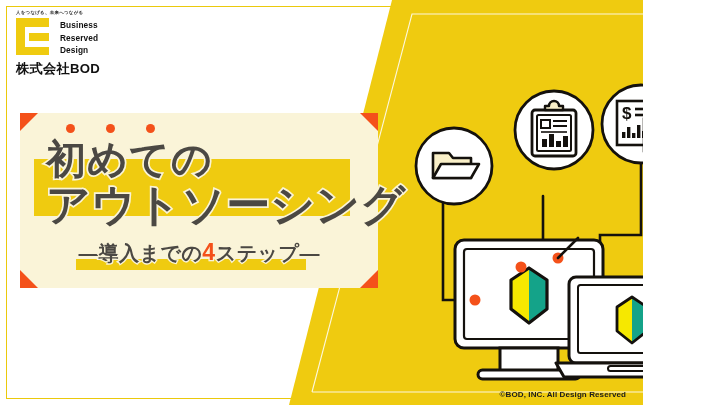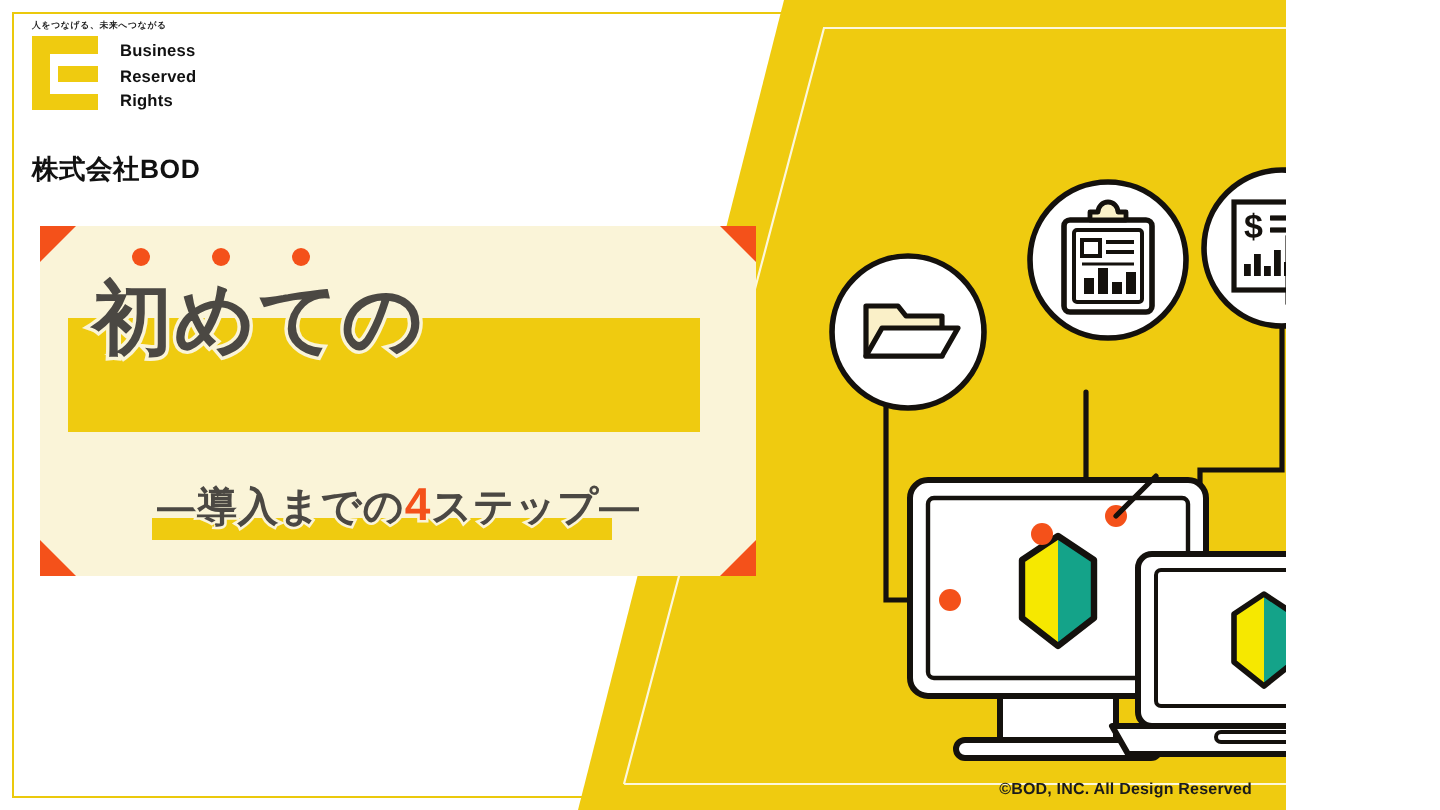--- a/index.html
+++ b/index.html
@@ -58,21 +58,21 @@
   }
   .logo-mark i.v  { left:0;   top:0;  width:9px;  height:37px; }
   .logo-mark i.b1 { left:9px; top:0;  width:24px; height:8.5px; }
   .logo-mark i.b2 { left:13px;top:14.5px; width:20px; height:8px; }
   .logo-mark i.b3 { left:9px; top:28.5px;width:24px; height:8.5px; }
   .logo-words {
     font-size:8.3px; font-weight:800; color:#111;
     line-height:1.47; letter-spacing:.1px; padding-top:1px;
   }
   .logo-company {
-    margin-top:20px;
+    margin-top:4px;
     font-size:13.2px; font-weight:800; color:#111;
     letter-spacing:.3px; white-space:nowrap;
   }
 
   
   .headline-card {
     position:absolute;
     left:20px; top:113px;
     width:358px; height:175px;
     z-index:7;
@@ -160,41 +160,42 @@
     <div class="logo-mid">
       <span class="logo-mark">
         <i class="v"></i>
           <i class="b1"></i>
           <i class="b2"></i>
           <i class="b3"></i>
       </span>
       <span class="logo-words">
         <div>Business</div>
         <div>Reserved</div>
-        <div>Rights</div>
+        <div>Design</div>
       </span>
     </div>
     <div class="logo-company">株式会社BOD</div>
   </div>
 
   <div class="headline-card">
     <div class="card-bg"></div>
     <span class="corner tl"></span>
     <span class="corner tr"></span>
     <span class="corner bl"></span>
     <span class="corner br"></span>
 
     <div class="dots">
       <b></b>
       <b></b>
       <b></b>
     </div>
 
     <div class="hl-yellow"></div>
     <div class="hl-line1">初めての</div>
+    <div class="hl-line2">アウトソーシング</div>
 
     <div class="sub-hl"></div>
     <div class="subtitle"><span class="dash">—</span><span>導入までの</span><span class="num">4</span><span>ステップ</span><span class="dash">—</span></div>
   </div>
 
   <svg class="illus" width="720" height="405" viewBox="0 0 720 405">
     <defs>
       <clipPath id="clipFolder">
           <circle cx="454" cy="166" r="38"></circle>
         </clipPath>

